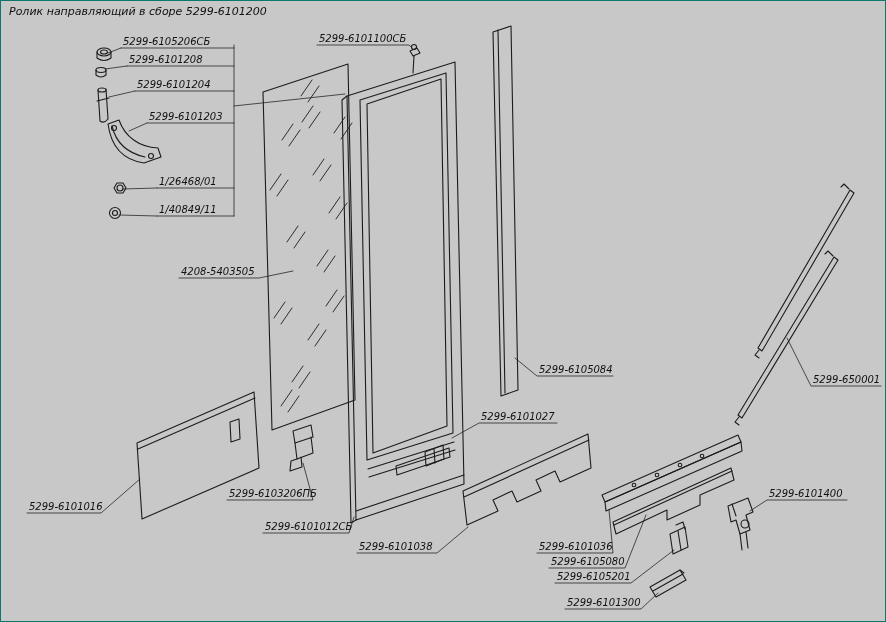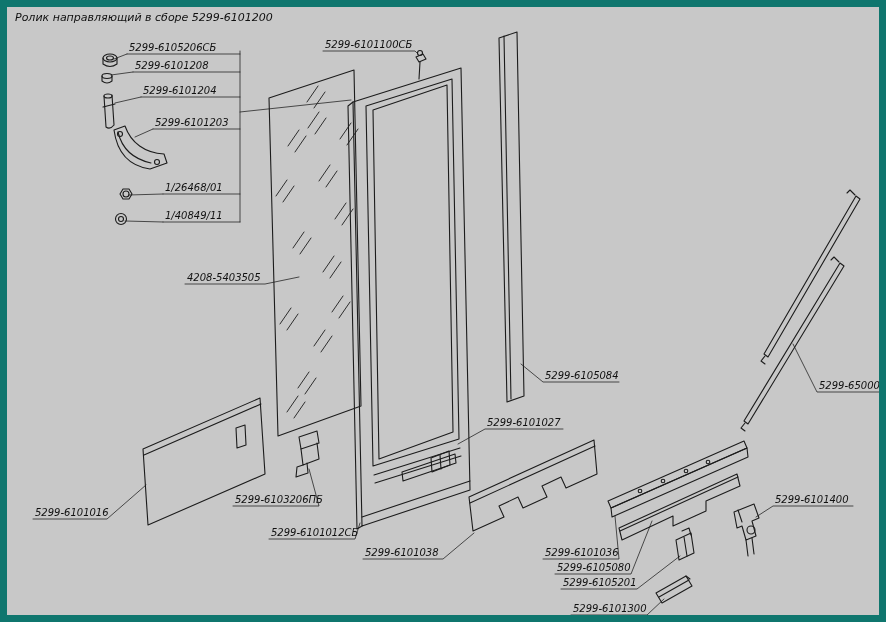--- a/index.html
+++ b/index.html
@@ -1,20 +1,20 @@
 <!DOCTYPE html>
 <html><head>
 <meta charset="utf-8">
 <style>
   html,body{margin:0;padding:0;background:#9d9d9d;}
   .canvas{
     position:relative;
     width:886px;height:622px;
     background:#c8c8c8;
-    border:7px solid #0f766e;
+    border:1px solid #0f766e;
     box-sizing:border-box;
     overflow:hidden;
     font-family:"DejaVu Sans",sans-serif;
   }
   svg{position:absolute;left:0;top:0;}
   .lbl{font:italic 10px "DejaVu Sans",sans-serif;fill:#101010;}
   .ttl{font:italic 11px "DejaVu Sans",sans-serif;fill:#101010;}
 </style>
 </head>
 <body>

